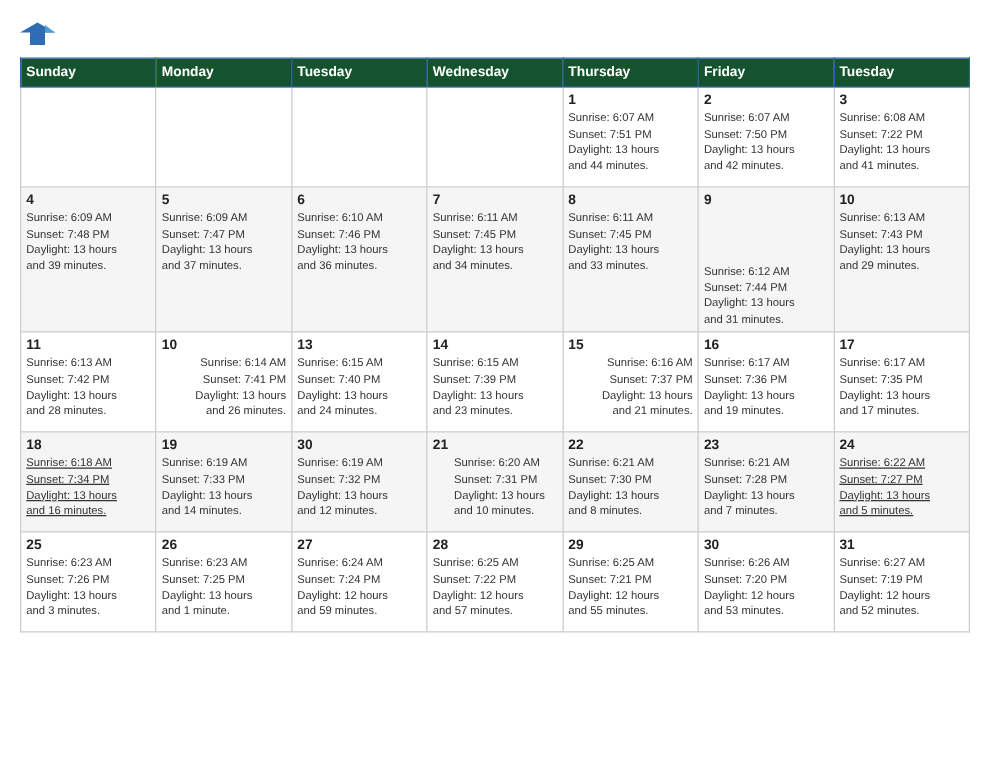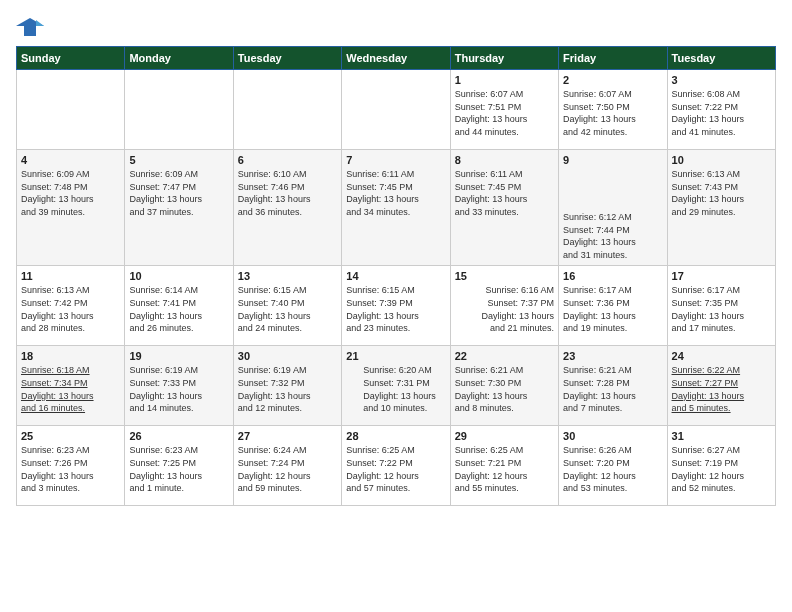--- a/index.html
+++ b/index.html
@@ -199,21 +199,21 @@
       <tr>
         <td>
           <span class="day-num">11</span>
           <div class="day-info" style="white-space: pre-line;">Sunrise: 6:13 AM
 Sunset: 7:42 PM
 Daylight: 13 hours
 and 28 minutes.</div>
         </td>
         <td>
           <span class="day-num">10</span>
-          <div class="day-info" style="white-space: pre-line;">Sunrise: 6:14 AM
+          <div class="day-info" style="white-space: pre-line; text-align: right;">Sunrise: 6:14 AM
 Sunset: 7:41 PM
 Daylight: 13 hours
 and 26 minutes.</div>
         </td>
         <td>
           <span class="day-num">13</span>
           <div class="day-info" style="white-space: pre-line;">Sunrise: 6:15 AM
 Sunset: 7:40 PM
 Daylight: 13 hours
 and 24 minutes.</div>

